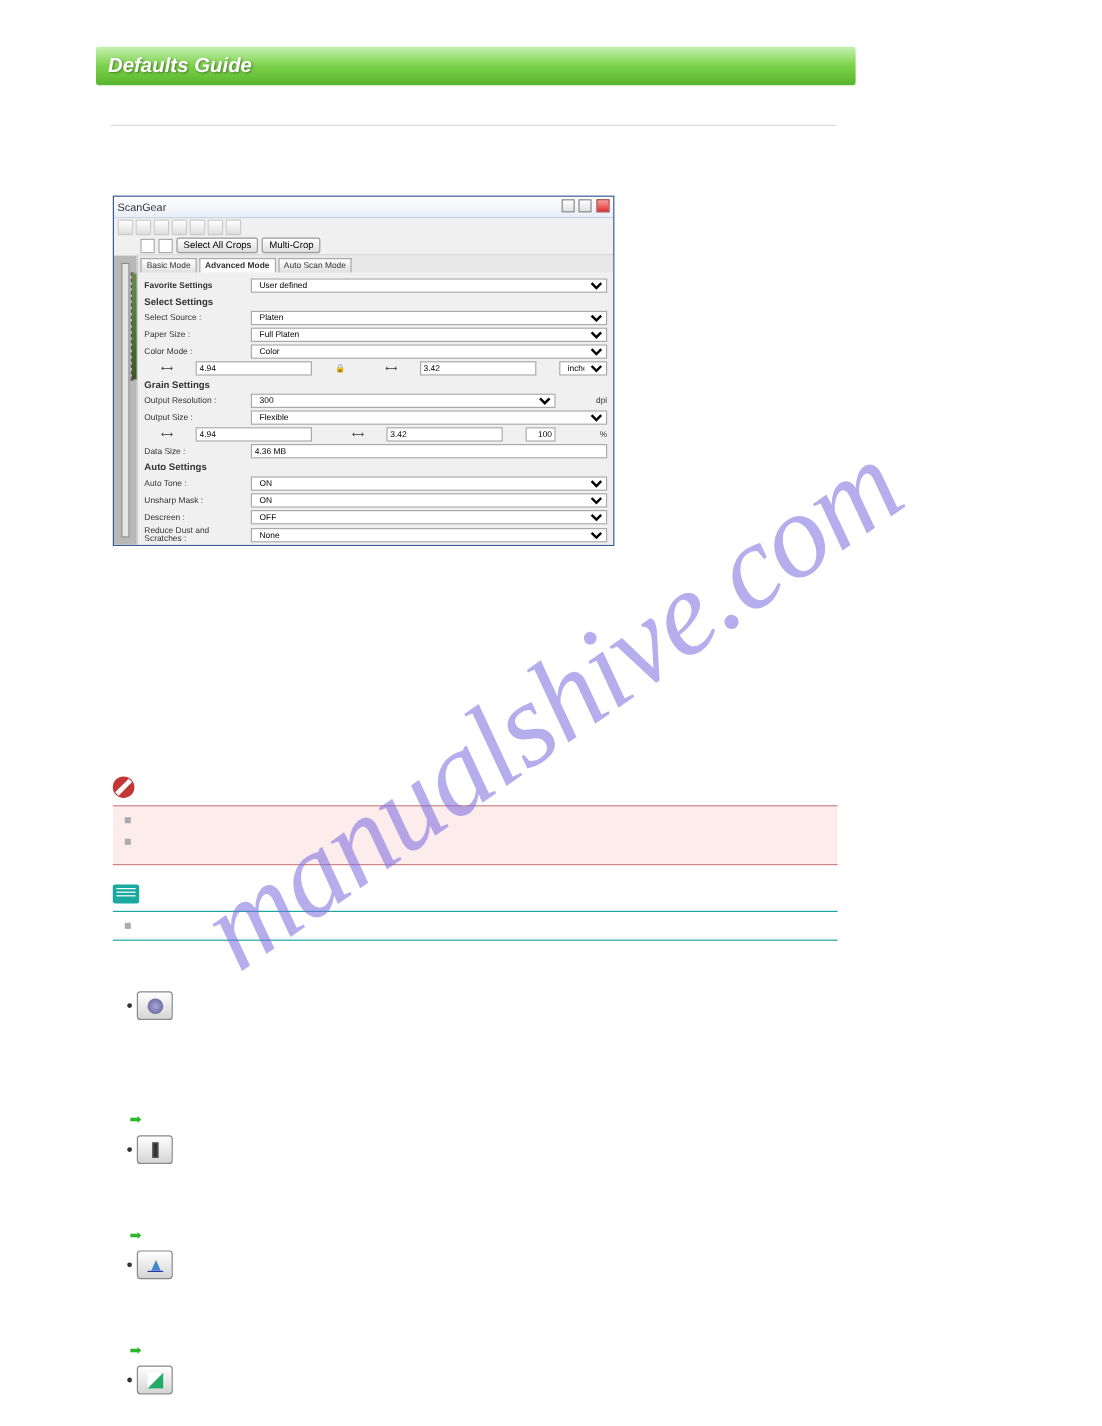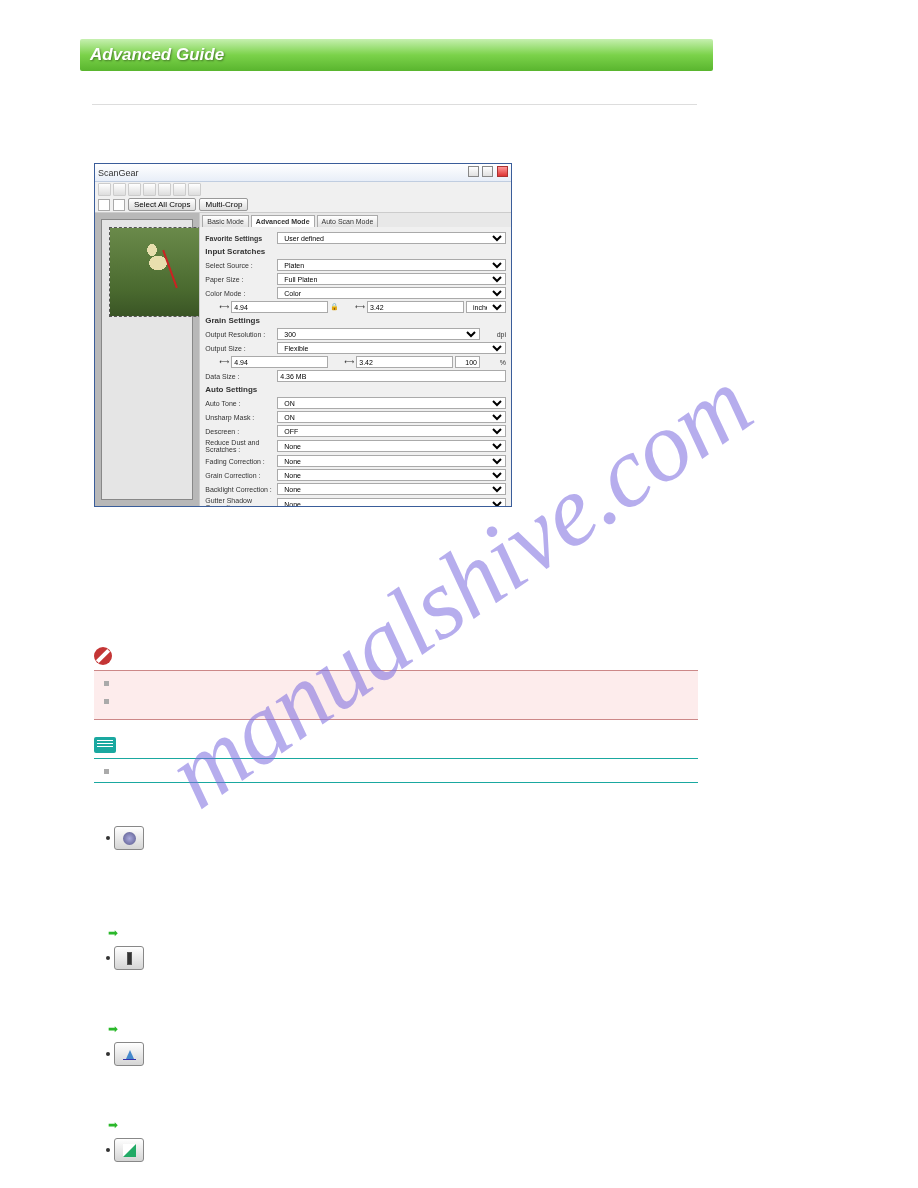--- a/index.html
+++ b/index.html
@@ -5,30 +5,30 @@
   * { box-sizing: border-box; margin: 0; padding: 0; }
   body { width: 918px; height: 1188px; background: #fff; font-family: Arial, Helvetica, sans-serif; font-size: 10px; color: #333; position: relative; overflow: hidden; }
 
   .watermark { position: absolute; top: 50%; left: 50%; transform: translate(-50%, -55%) rotate(-35deg); font-size: 100px; font-style: italic; color: #7b6be0; opacity: 0.55; pointer-events: none; white-space: nowrap; z-index: 5; font-family: Georgia, serif; letter-spacing: -1px; }
 
   .header-bar { position: absolute; top: 39px; left: 80px; width: 633px; height: 32px; background: linear-gradient(180deg, #c6f0b0 0%, #7bd24a 50%, #59b52e 100%); border-radius: 2px; display: flex; align-items: center; padding-left: 10px; }
   .header-bar span { color: #fff; font-size: 17px; font-weight: bold; font-style: italic; text-shadow: 1px 1px 2px rgba(0,0,0,0.4); }
 
   .hr-line { position: absolute; top: 104px; left: 92px; width: 605px; height: 1px; background: #ddd; }
 
-  .screenshot { position: absolute; top: 163px; left: 94px; width: 418px; height: 344px; border: 1px solid #3a5d9a; background: #f0f0f0; overflow: hidden; }
+  .screenshot { position: absolute; top: 163px; left: 94px; width: 418px; height: 292px; border: 1px solid #3a5d9a; background: #f0f0f0; overflow: hidden; }
 
   .sg-title { height: 18px; background: linear-gradient(#fff,#e8eef8); border-bottom:1px solid #c0cde0; display:flex; align-items:center; padding:0 3px; font-size:9px; color:#333; justify-content:space-between;}
   .sg-title .sq { display:inline-block; width:11px; height:11px; border:1px solid #888; margin-left:1px; background:linear-gradient(#fff,#e0e0e0);}
   .sg-title .sq.close { background:linear-gradient(#f99,#d33); border-color:#a33;}
 
   .sg-tool { height: 15px; background:#f0f0f0; display:flex; align-items:center; gap:2px; padding:0 3px;}
   .sg-tool i { display:inline-block; width:13px; height:13px; border:1px solid #ccc; background:linear-gradient(#fff,#ddd); border-radius:1px;}
 
-  .sg-crop { height:16px; background:#f0f0f0; display:flex; align-items:center; gap:3px; padding:0 3px; border-bottom:1px solid #ccc;}
+  .sg-crop { height:16px; background:#f0f0f0; display:flex; align-items:center; gap:3px; padding:0 3px; border-bottom:1px solid #ccc;margin-left:19px;}
   .sg-crop i { width:12px; height:12px; border:1px solid #aaa; display:inline-block; background:#fff;}
   .sg-crop button { font-size:8px; padding:1px 5px; background:linear-gradient(#fff,#ddd); border:1px solid #999; border-radius:2px;}
 
   .sg-body { display:flex; height:calc(100% - 49px); }
   .sg-left { width:238px; background:#b8b8b8; padding:6px; display:flex; flex-direction:column;}
   .sg-canvas { background:#e5e5e5; border:1px solid #888; height:320px; position:relative; }
   .sg-photo { position:absolute; top:8px; left:8px; width:130px; height:88px;
     background:
       radial-gradient(ellipse 22px 18px at 48px 35px, #e8dfae 40%, transparent 41%),
       radial-gradient(ellipse 8px 10px at 42px 22px, #e8dfae 60%, transparent 61%),
@@ -36,21 +36,21 @@
     outline:1px dashed #555;
   }
   .sg-leash { position:absolute; top:40px; left:40px; width:40px; height:2px; background:#c22; transform:rotate(70deg); }
 
   .sg-right { flex:1; background:#f0f0f0; border-left:1px solid #ccc; font-size:8px; padding:0; position:relative;}
   .sg-tabs { display:flex; background:#e8e8e8; padding:2px 2px 0; }
   .sg-tabs span { padding:2px 4px; border:1px solid #aaa; background:linear-gradient(#fff,#e0e0e0); margin-right:2px; border-bottom:none; font-size:7px;}
   .sg-tabs span.active { background:#fff; font-weight:bold;}
 
   .sg-panel { padding:3px 5px; font-size:7px; }
-  .sg-row { display:flex; align-items:center; margin:2px 0; gap:2px;}
+  .sg-row { display:flex; align-items:center; margin:2px 0; gap:19px;}
   .sg-row label { width:70px; color:#333; font-size:7px;}
   .sg-row select, .sg-row input { flex:1; height:12px; font-size:7px; border:1px solid #aaa; background:#fff; padding:0 2px;}
   .sg-row .note { width:24px; text-align:right; font-size:7px; }
   .sg-head { font-weight:bold; font-size:8px; margin:3px 0; display:block;}
 
   .sg-highlight { border:2px solid #f22; padding:3px 2px; margin:4px 2px; display:flex; flex-direction:column; gap:3px;}
   .sg-highlight .icons { display:flex; gap:2px; align-items:center;}
   .sg-highlight .ib { width:16px; height:14px; border:1px solid #888; background:linear-gradient(#fff,#ddd); border-radius:2px; display:flex; align-items:center; justify-content:center; font-size:8px;}
   .sg-highlight .dropdown { flex:1;}
   .sg-highlight .defbtn { height:13px; font-size:7px; border:1px solid #999; background:linear-gradient(#fff,#ddd); border-radius:2px; width:70px; align-self:flex-end;}
@@ -85,21 +85,21 @@
   .ic-his { width:13px; height:11px; position:relative; border-bottom:1px solid #33a;}
   .ic-his::before { content:""; position:absolute; bottom:0; left:3px; border-left:4px solid transparent; border-right:4px solid transparent; border-bottom:9px solid #48c;}
   .ic-ton { width:13px; height:13px; background:linear-gradient(135deg,#fff 49%,#2a6 51%);}
 </style>
 </head>
 <body>
 
 <div class="watermark"><span>manualshive.com</span></div>
 
 <div class="header-bar">
-  <span>Advanced Guide</span>
+  <span>Defaults Guide</span>
 </div>
 
 <div class="hr-line"></div>
 
 <div class="screenshot">
   <div class="sg-title">
     <span>ScanGear</span>
     <span>
       <span class="sq"></span>
       <span class="sq"></span>
@@ -133,21 +133,21 @@
       <div class="sg-tabs">
         <span>Basic Mode</span>
         <span class="active">Advanced Mode</span>
         <span>Auto Scan Mode</span>
       </div>
       <div class="sg-panel">
         <div class="sg-row">
             <label style="font-weight:bold;">Favorite Settings</label>
             <select><option>User defined</option></select>
           </div>
-        <span class="sg-head">Input Scratches</span>
+        <span class="sg-head">Select Settings</span>
         <div class="sg-row">
             <label>Select Source :</label>
             <select><option>Platen</option></select>
           </div>
         <div class="sg-row">
             <label>Paper Size :</label>
             <select><option>Full Platen</option></select>
           </div>
         <div class="sg-row">
             <label>Color Mode :</label>

